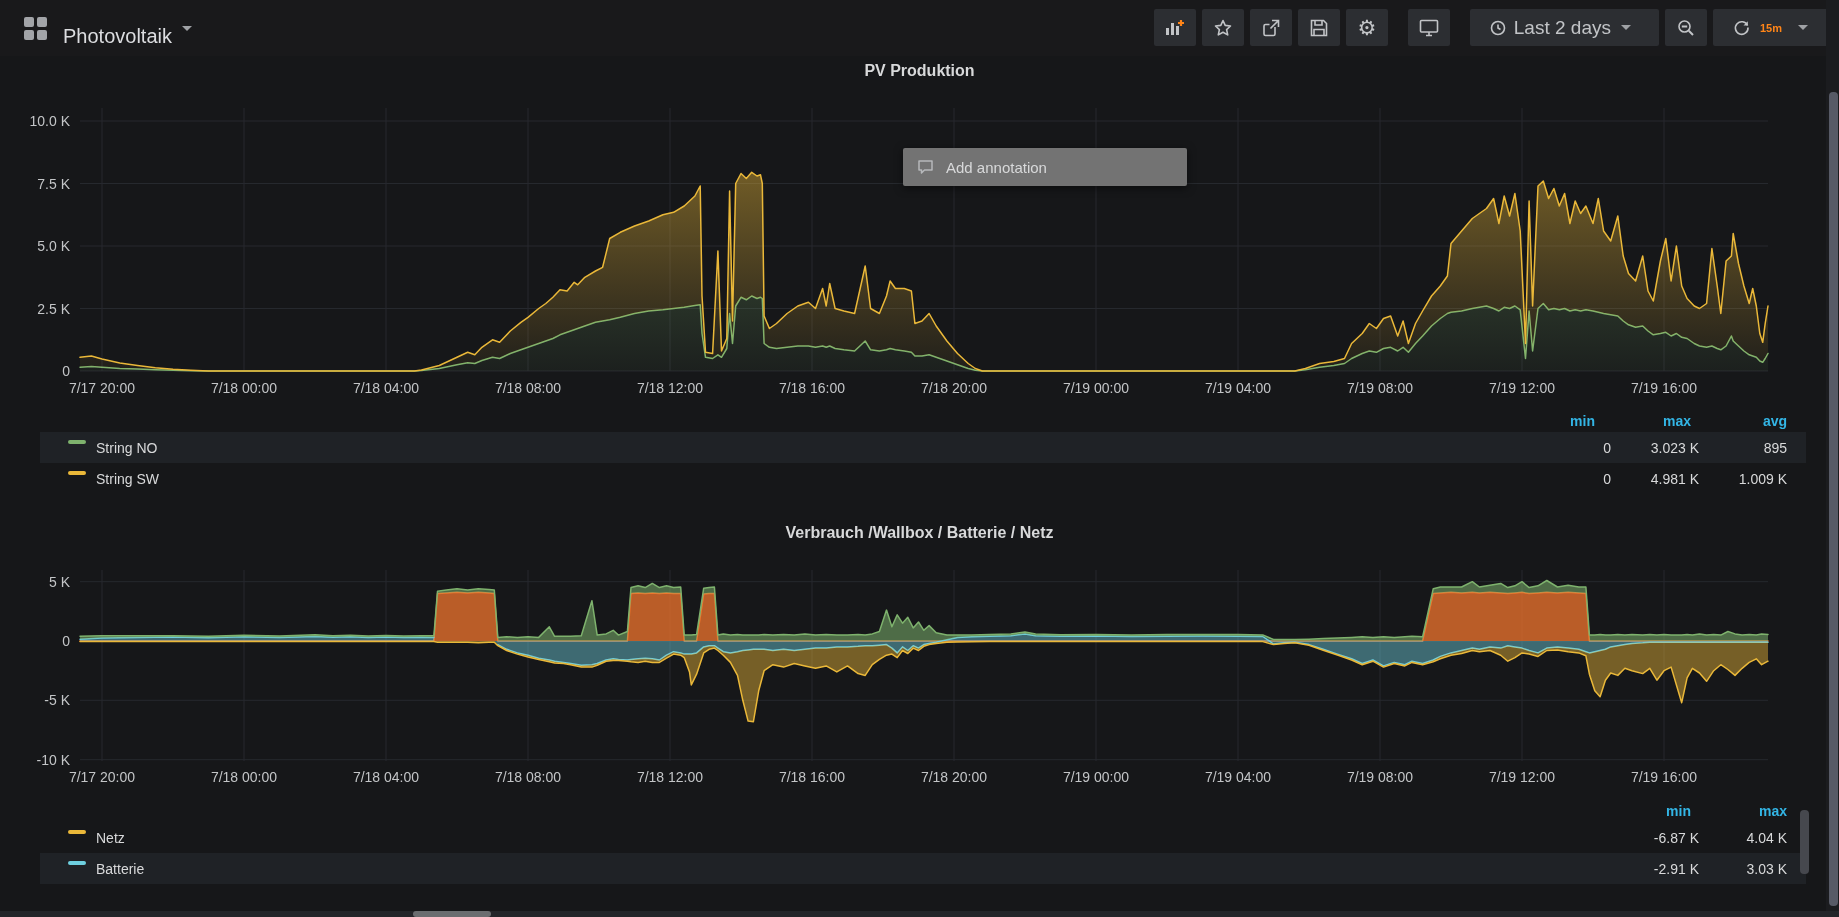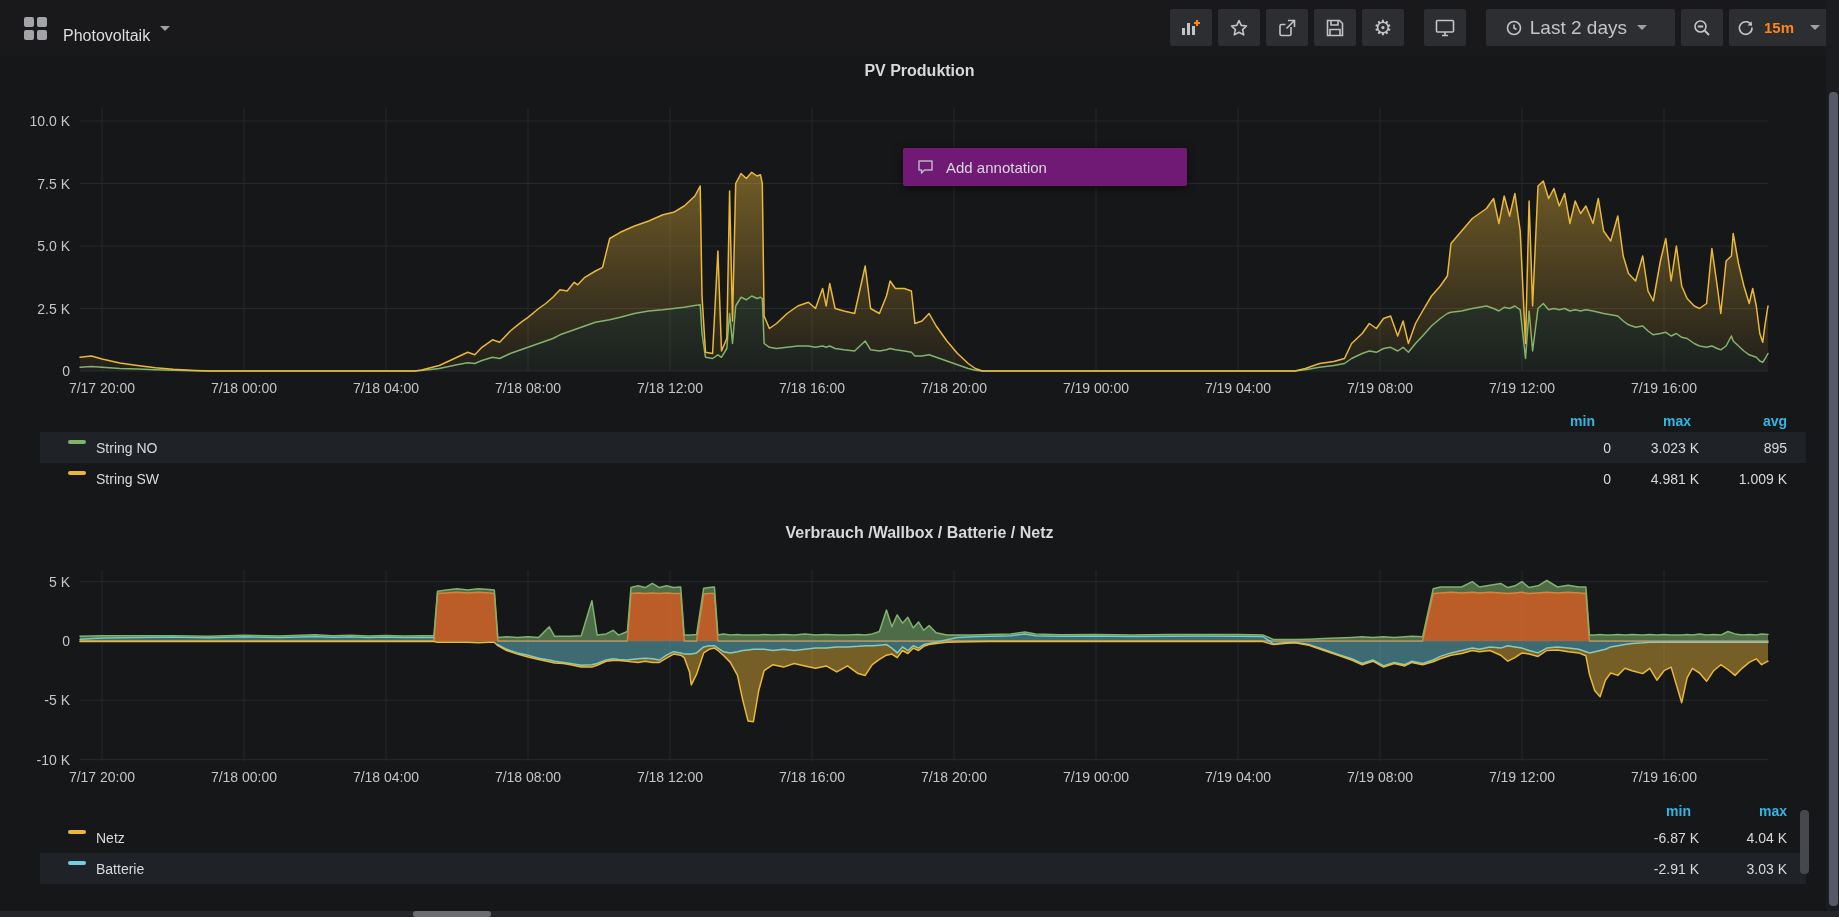--- a/index.html
+++ b/index.html
@@ -3,32 +3,32 @@
 <meta charset="utf-8">
 <style>
   html,body{margin:0;padding:0;background:#101113;}
   #screen{position:relative;width:1839px;height:917px;background:#161719;overflow:hidden;
           font-family:"Liberation Sans","DejaVu Sans",sans-serif;color:#d8d9da;}
   
   .navbar{position:absolute;left:0;top:0;width:1839px;height:56px;background:#19191b;}
   .nav-left{position:absolute;left:24px;top:0;height:56px;display:flex;align-items:center;}
   .grid-icon{display:grid;grid-template-columns:10px 10px;grid-gap:3px;margin-right:16px;}
   .grid-icon div{width:10px;height:10px;background:#a2a4a8;border-radius:2px;}
-  .dash-title{font-size:16px;color:#dcdde0;cursor:pointer;margin-top:16px;}
+  .dash-title{font-size:20px;color:#dcdde0;cursor:pointer;margin-top:16px;}
   .caret{display:inline-block;width:0;height:0;border-left:5px solid transparent;border-right:5px solid transparent;
          border-top:5px solid #9fa1a5;margin-left:10px;}
   .nav-right{position:absolute;right:11px;top:9px;display:flex;align-items:center;}
   .tbtn{height:37px;background:#2c2e32;border-radius:2px;display:flex;align-items:center;justify-content:center;
         margin-left:6px;cursor:pointer;color:#c2c4c7;}
   .tbtn.sq{width:42px;}
   .tbtn svg{stroke:#c2c4c7;fill:none;stroke-width:1.6;}
   .gap{width:14px;}
   .time-btn{padding:0 20px;font-size:19px;}
   .time-btn span{margin:0 8px 0 8px;}
-  .refresh-btn{padding:0 8px;font-size:15px;}
+  .refresh-btn{padding:0 20px;font-size:11px;}
   .refresh-label{color:#ff8518;font-weight:bold;margin:0 6px 0 10px;}
   .gear-glyph{font-size:21px;line-height:1;color:#c2c4c7;}
   
   .panel-title{position:absolute;left:0;width:1839px;text-align:center;font-size:16px;font-weight:bold;color:#d8d9da;cursor:pointer;}
   #p1-title{top:62px;}
   #p2-title{top:524px;text-align:center;}
   svg.chart{position:absolute;left:0;}
   #chart1{top:95px;}
   #chart2{top:558px;}
   .grid{stroke:#26292e;stroke-width:1;}
@@ -39,21 +39,21 @@
   .legend{position:absolute;left:40px;width:1766px;font-size:14px;}
   #legend1{top:409px;}
   #legend2{top:799px;}
   .lg-head{display:flex;height:23px;align-items:center;padding:0 19px 0 28px;font-weight:bold;color:#33b5e5;gap:8px;}
   .lg-row{display:flex;height:31px;align-items:center;padding:0 19px 0 28px;}
   .lg-row.stripe{background:#1f2226;}
   .lg-label-wrap{flex:1;display:flex;align-items:flex-start;cursor:pointer;}
   .swatch{width:18px;height:4px;border-radius:2px;margin-right:10px;}
   .lg-cell{width:88px;flex:none;text-align:right;}
   
-  .ctx-menu{position:absolute;left:903px;top:148px;width:270px;height:38px;background:#701a75;border-radius:2px;
+  .ctx-menu{position:absolute;left:903px;top:148px;width:270px;height:38px;background:#737373;border-radius:2px;
             box-shadow:0 2px 8px rgba(0,0,0,.55);display:flex;align-items:center;padding-left:14px;cursor:pointer;}
   .ctx-menu svg{stroke:#b6b8bb;fill:none;stroke-width:1.5;margin-right:12px;}
   .ctx-label{font-size:15px;color:#d8d9da;}
   
   .vtrack{position:absolute;left:1826px;top:0;width:13px;height:917px;background:#1b1c1f;}
   .vthumb{position:absolute;left:1829px;top:92px;width:9px;height:814px;background:#575a66;border-radius:4px;cursor:pointer;}
   .legend-scroll{position:absolute;left:1800px;top:810px;width:9px;height:64px;background:#46484e;border-radius:4px;cursor:pointer;}
   .htrack{position:absolute;left:0;top:911px;width:1839px;height:6px;background:#232529;}
   .hthumb{position:absolute;left:413px;top:911px;width:78px;height:6px;background:#6b6d70;border-radius:3px;cursor:pointer;}
 </style>

